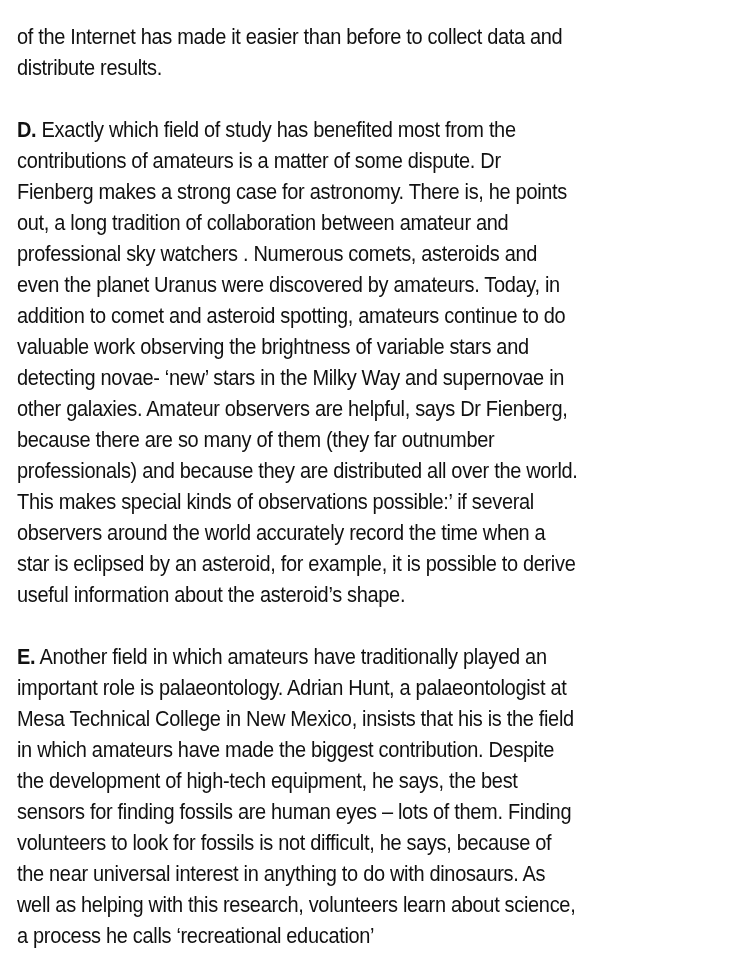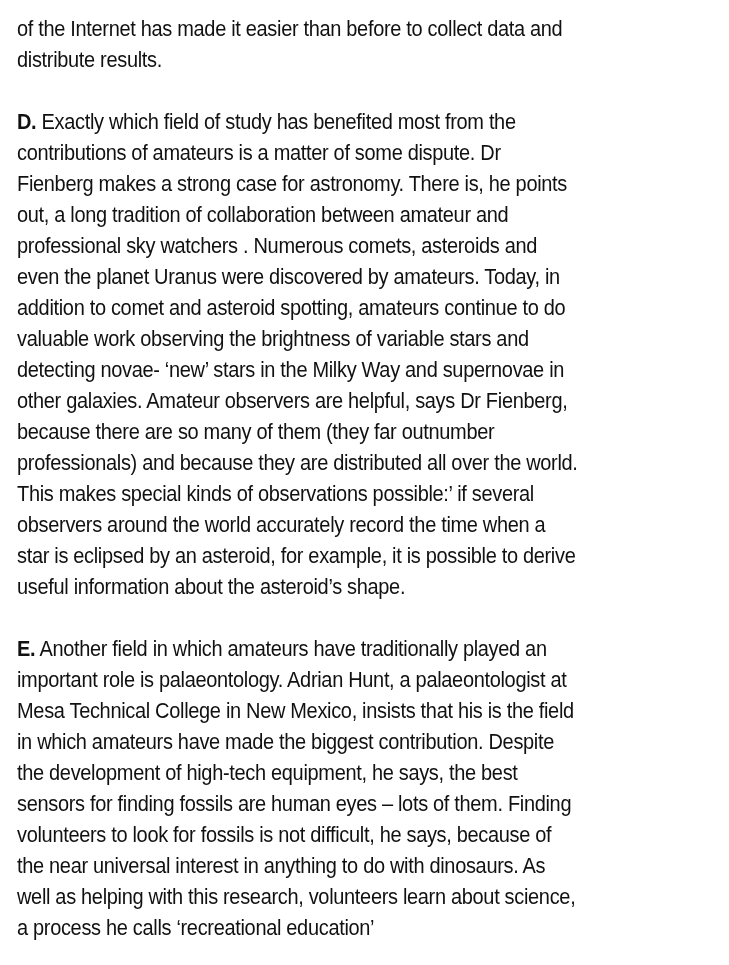--- a/index.html
+++ b/index.html
@@ -11,21 +11,21 @@
       width: 729px;
       height: 965px;
       overflow: hidden;
       position: relative;
       font-family: "Liberation Sans", "DejaVu Sans", sans-serif;
       color: #111111;
     }
     .page {
       position: absolute;
       left: 17px;
-      top: 14px;
+      top: 22px;
       width: 712px;
     }
     .para {
       margin: 0;
     }
     .line {
       display: block;
       white-space: nowrap;
       font-size: 21.5px;
       line-height: 31px;

